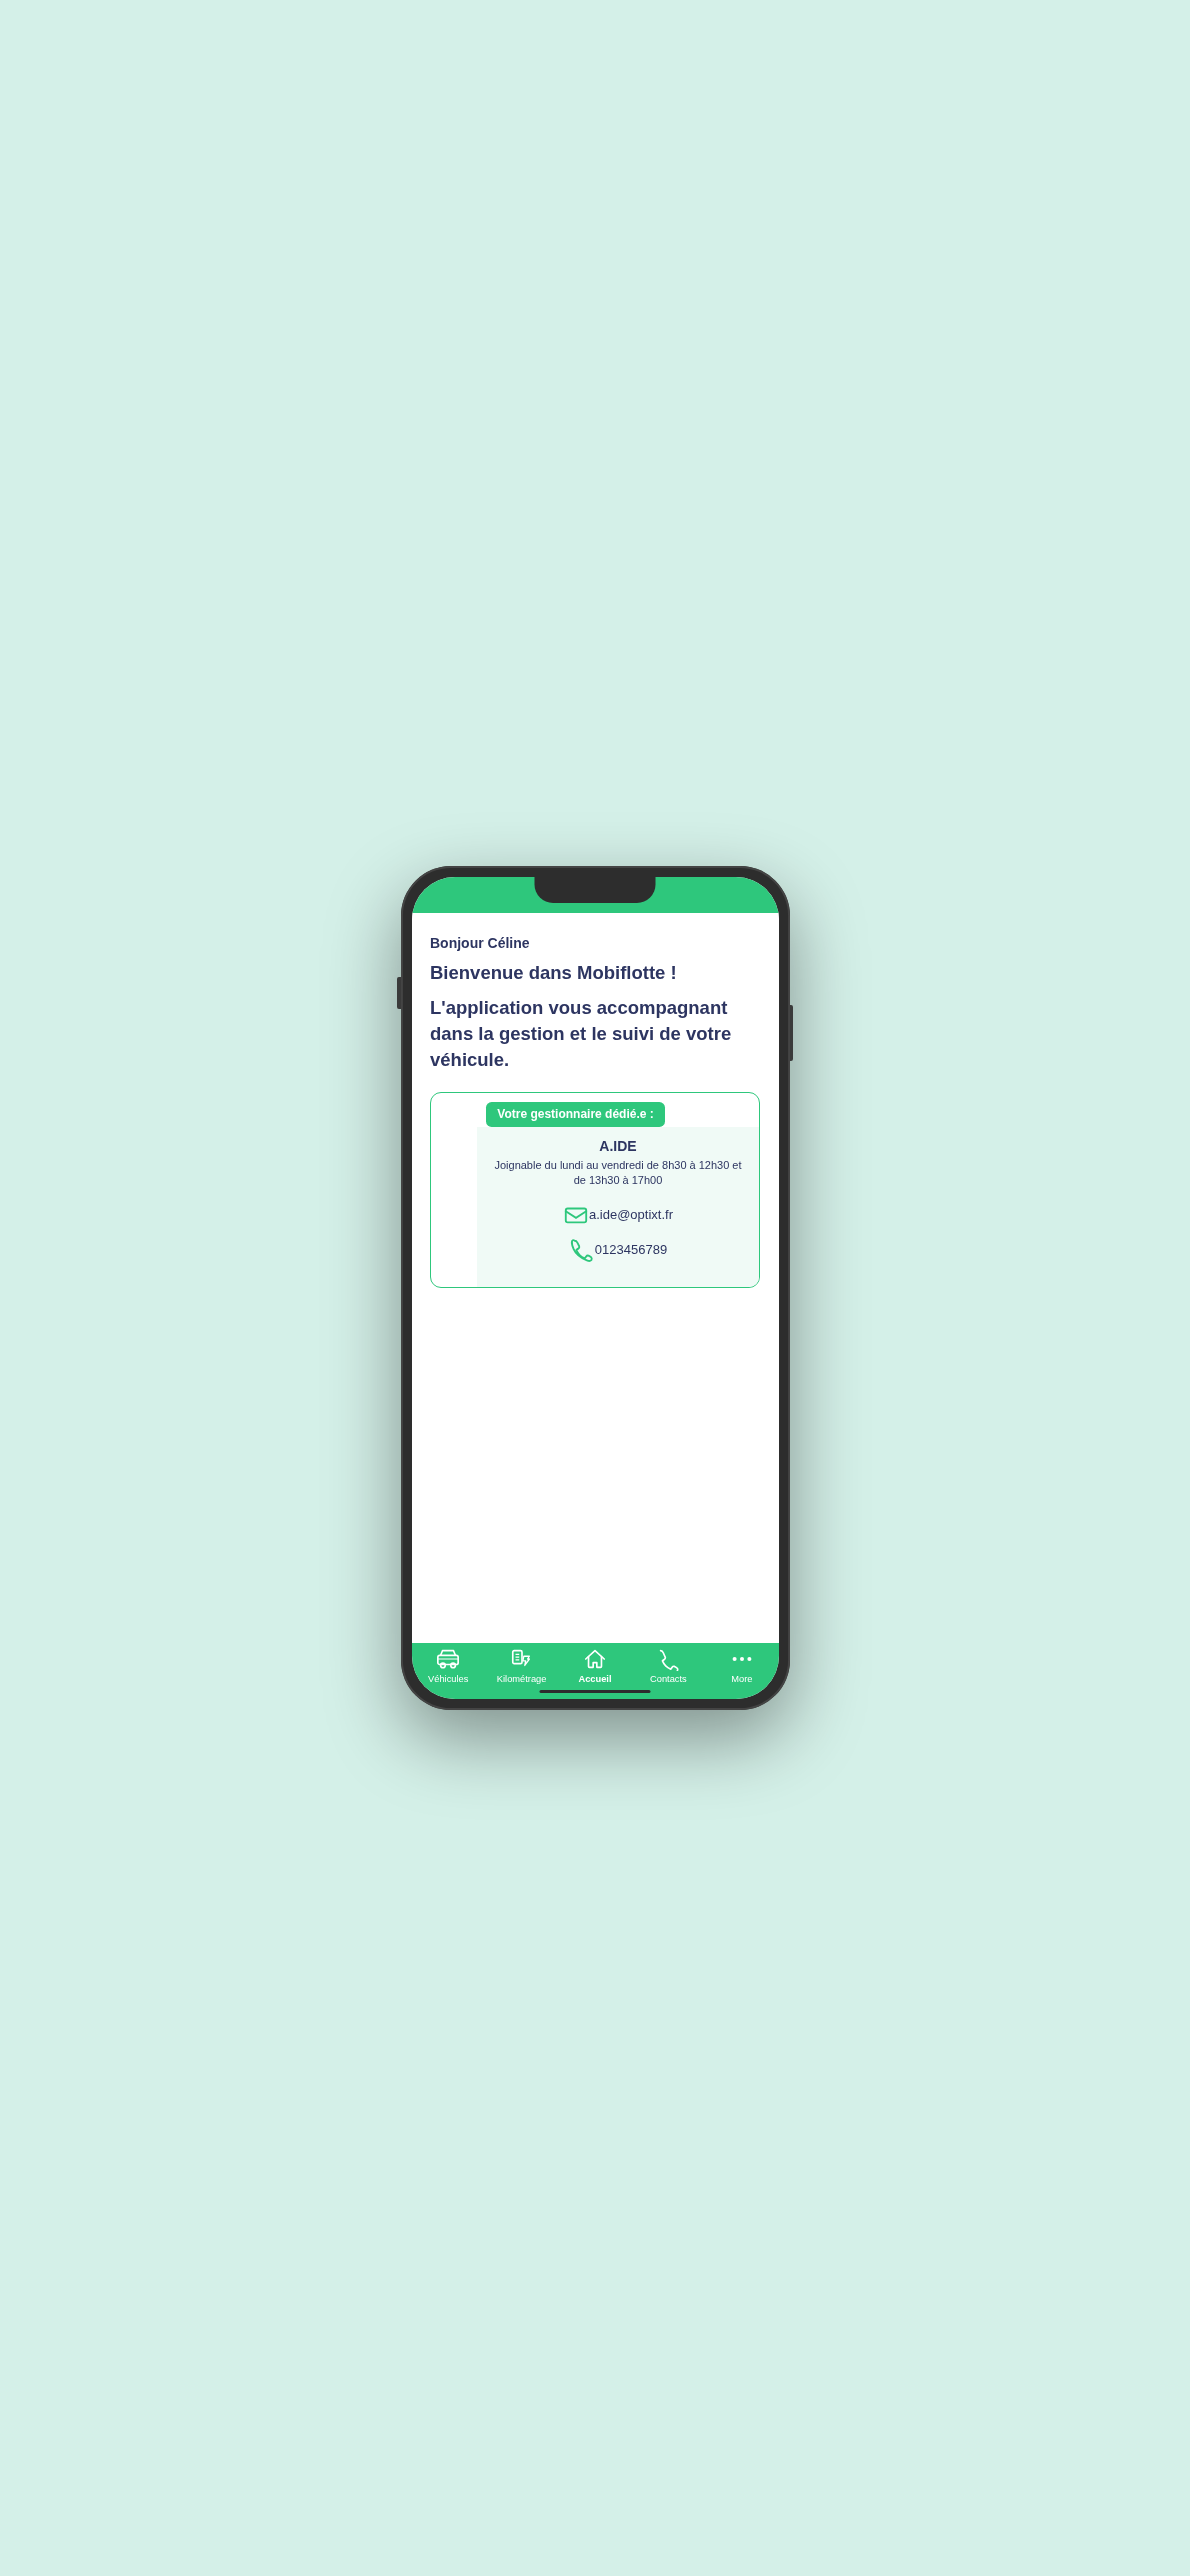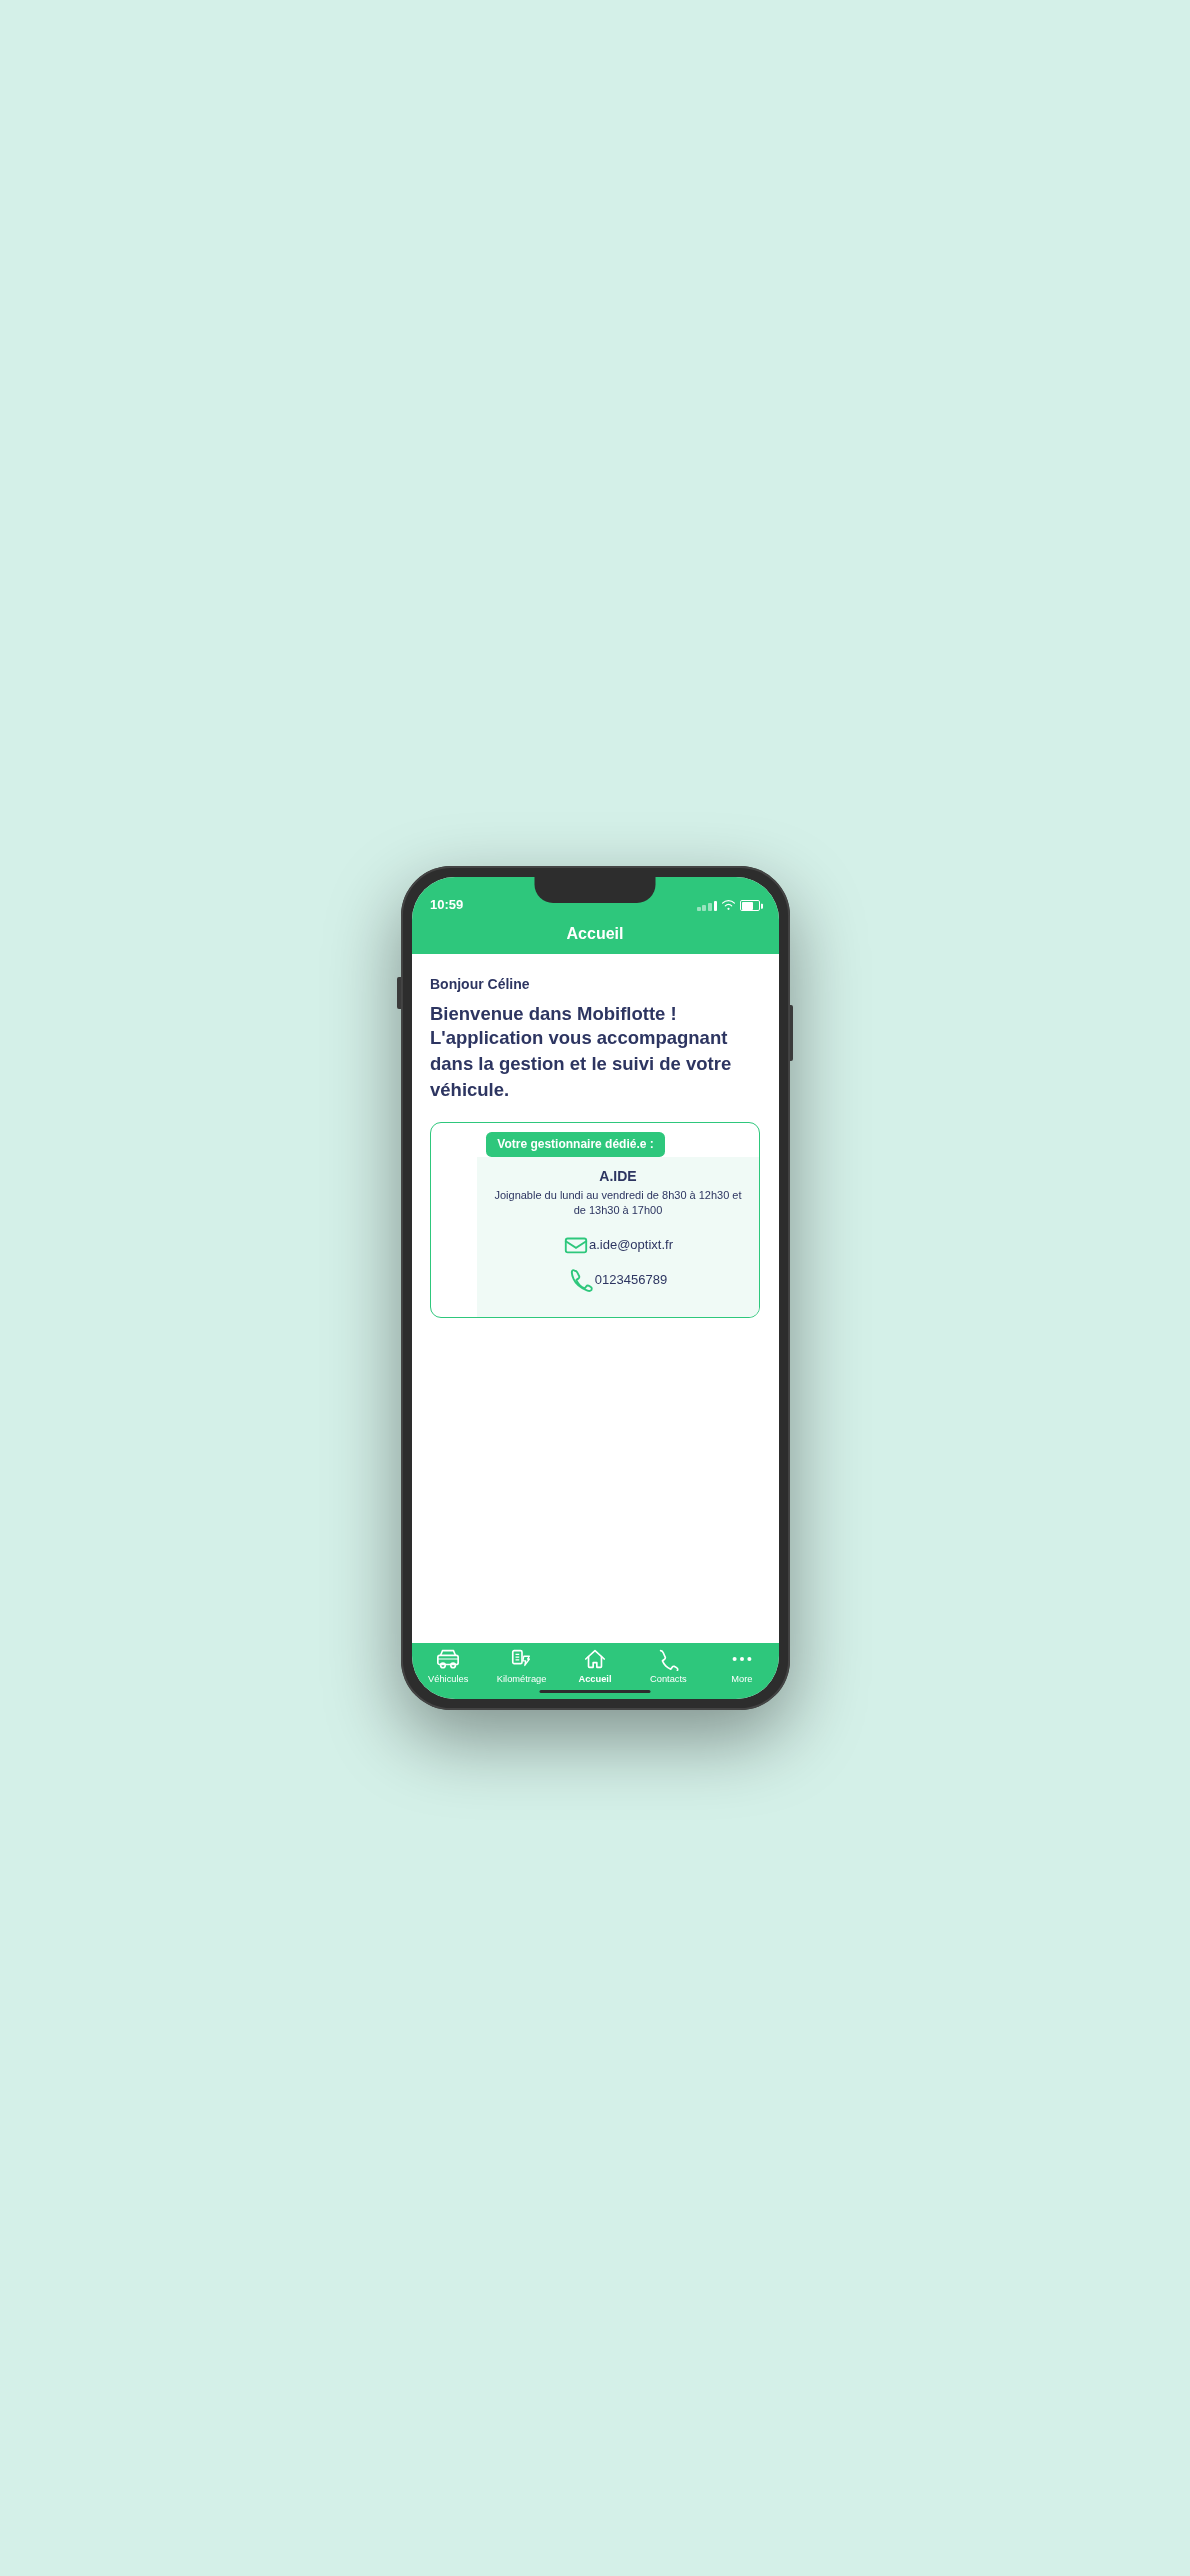--- a/index.html
+++ b/index.html
@@ -163,20 +163,21 @@
       font-size: 14px;
       font-weight: 700;
       color: #2d3561;
       margin-bottom: 11px;
     }
 
     .welcome-text {
       font-size: 18.5px;
       font-weight: 700;
       color: #2d3561;
+      margin-bottom: 11px;
     }
 
     .app-description {
       font-size: 18.5px;
       font-weight: 600;
       color: #2d3561;
       line-height: 1.4;
       margin-bottom: 18.5px;
     }
 
@@ -308,41 +309,20 @@
       border-radius: 0 1.9px 1.9px 0;
     }
   </style>
 </head>
 <body>
 
 <div class="phone-outer">
   <div class="phone-inner">
     <div class="notch"></div>
 
-    <div class="status-bar">
-      <span class="status-time">10:59</span>
-      <div class="status-icons">
-        <div class="signal-dots">
-          <div class="signal-dot" style="height:3.7px"></div>
-          <div class="signal-dot" style="height:5.6px"></div>
-          <div class="signal-dot" style="height:7.4px"></div>
-          <div class="signal-dot" style="height:9.3px; background:#fff;"></div>
-        </div>
-        <span class="wifi-icon">
-          <svg width="15" height="11" viewBox="0 0 16 12" fill="none">
-            <path d="M8 9.5a1.2 1.2 0 1 1 0 2.4A1.2 1.2 0 0 1 8 9.5z" fill="white"></path>
-            <path d="M4.5 7.5C5.6 6.4 6.7 5.9 8 5.9s2.4.5 3.5 1.6" stroke="white" stroke-width="1.3" fill="none" stroke-linecap="round"></path>
-            <path d="M1.5 4.5C3.3 2.7 5.5 1.8 8 1.8s4.7.9 6.5 2.7" stroke="white" stroke-width="1.3" fill="none" stroke-linecap="round"></path>
-          </svg>
-        </span>
-        <div class="battery-icon">
-          <div class="battery-fill"></div>
-        </div>
-      </div>
-    </div>
 
     <div class="nav-header">
       <span class="nav-header-title">Accueil</span>
     </div>
 
     <div class="main-content">
 
 
       <div class="greeting-title">Bonjour Céline</div>
 

